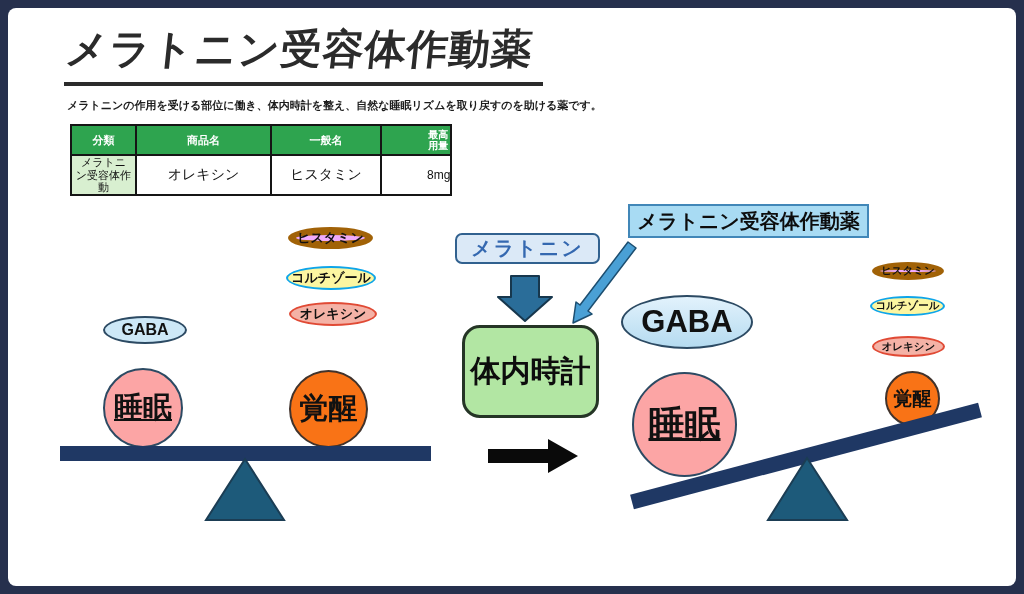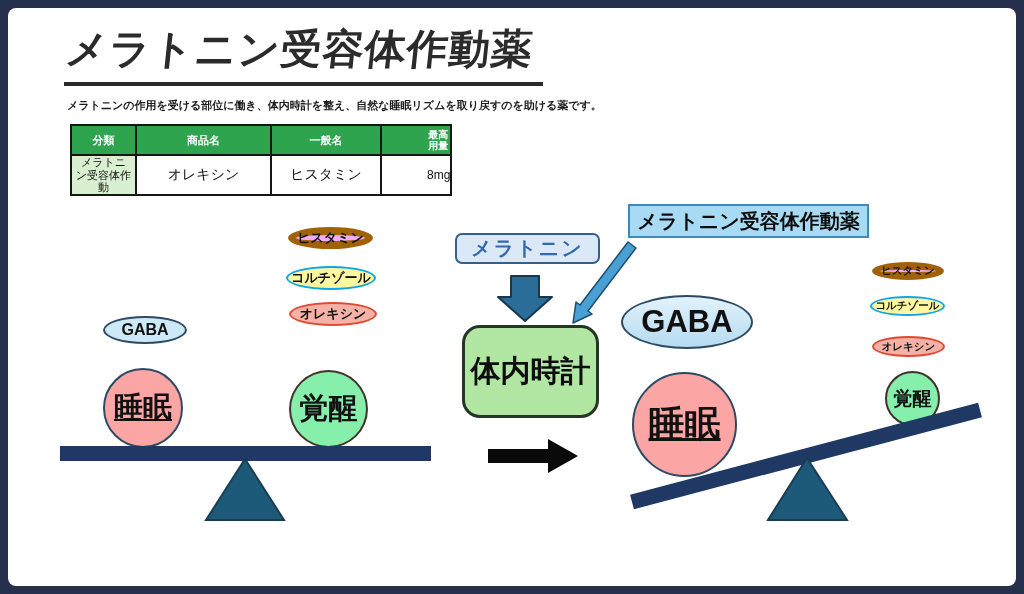--- a/index.html
+++ b/index.html
@@ -30,21 +30,21 @@
   
   .bub { position:absolute; display:flex; align-items:center; justify-content:center;
          border-radius:50%; font-weight:800; color:#111; z-index:4; text-align:center; }
   .blue-ellipse { background:#cde8f7; border:2px solid #2c4a63; }
   .gaba-l { left:103px; top:316px; width:84px; height:28px; font-size:16px; }
   .gaba-r { left:621px; top:295px; width:132px; height:54px; font-size:31px;
             background:linear-gradient(180deg,#e2f2fc,#b5dbf0); border:2px solid #2c4a63; }
   .ball-sleep { background:#fca5a5; border:2px solid #2c4a63;text-decoration:underline; }
   .sleep-l { left:103px; top:368px; width:80px; height:80px; font-size:29px; }
   .sleep-r { left:632px; top:372px; width:105px; height:105px; font-size:36px; }
-  .ball-wake { background:#86efac; border:2px solid #41332c; }
+  .ball-wake { background:#f97316; border:2px solid #41332c; }
   .wake-l { left:289px; top:370px; width:79px; height:78px; font-size:29px; }
   .wake-r { left:885px; top:371px; width:55px; height:55px; font-size:19px; }
   .horm { font-weight:800; }
   .horm-hist { background:#f0abfc; border:8px solid #a16207; }
   .horm-cort { background:#fcf6a1; border:2px solid #0ea5e9; }
   .horm-orex { background:#f4b2a6; border:2px solid #e04a35; }
   .hist-l { left:288px; top:227px; width:85px; height:22px; font-size:13px; }
   .cort-l { left:286px; top:266px; width:90px; height:24px; font-size:13px; }
   .orex-l { left:289px; top:302px; width:88px; height:24px; font-size:13px; }
   .hist-r { left:872px; top:262px; width:72px; height:18px; font-size:10.5px; }

